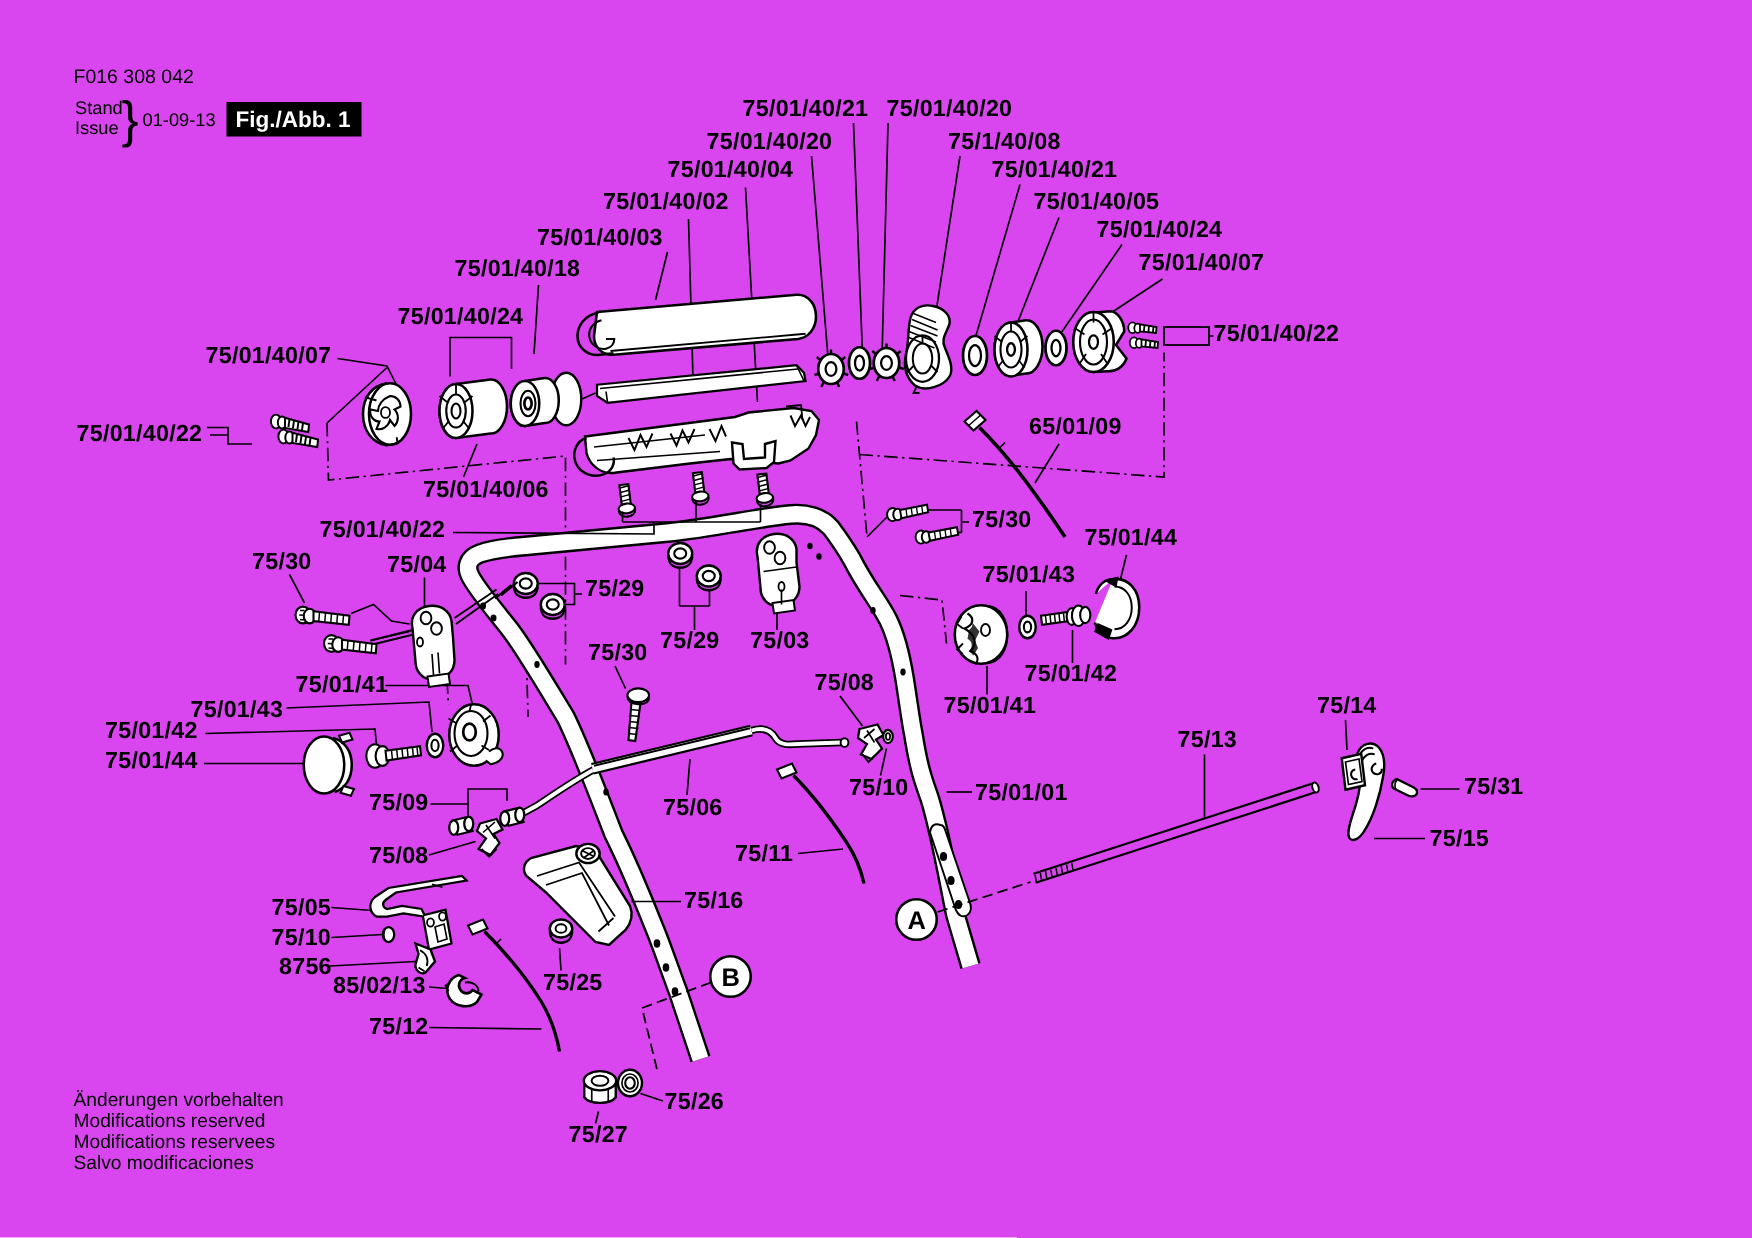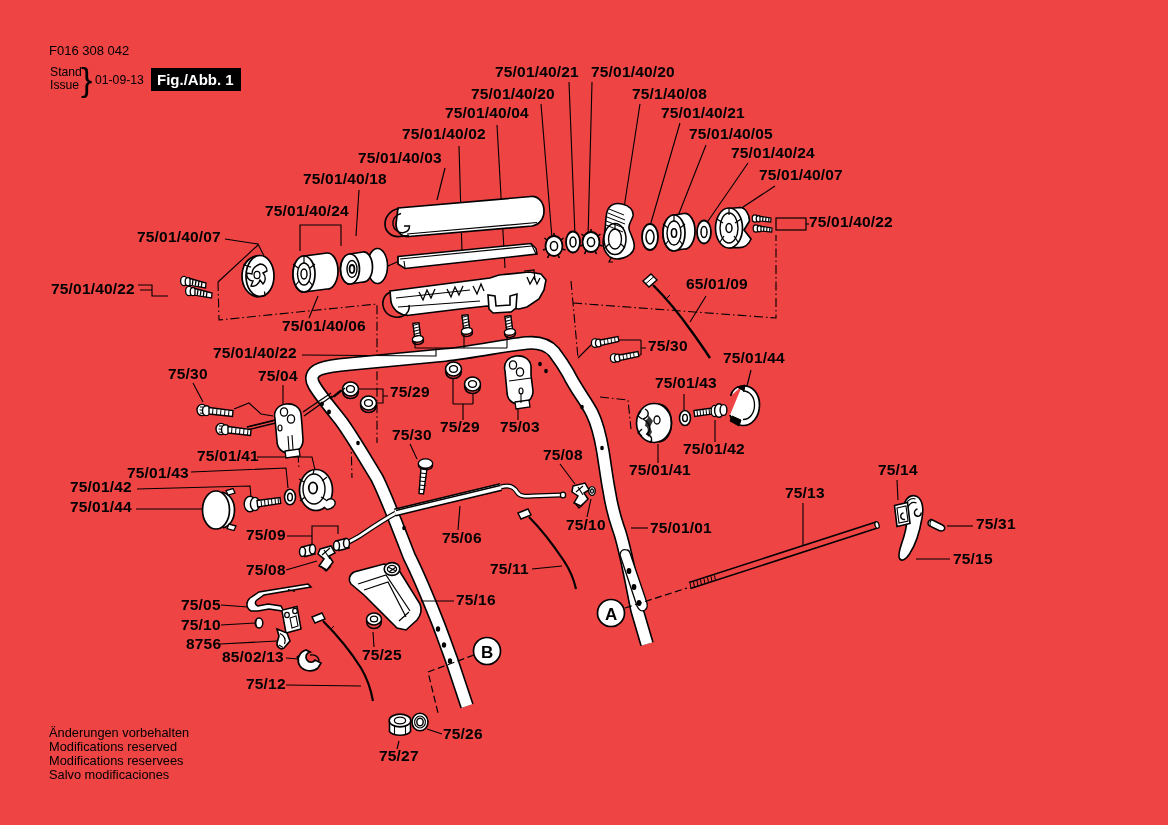--- a/index.html
+++ b/index.html
@@ -1,16 +1,16 @@
 <!DOCTYPE html>
 <html><head>
 <meta charset="utf-8">
 <style>
 html,body{margin:0;padding:0;background:#fff;}
-#page{position:relative;width:1168px;height:825px;background:#ef4444;overflow:hidden;}
+#page{position:relative;width:1168px;height:825px;background:#d946ef;overflow:hidden;}
 svg{position:absolute;top:0;left:0;}
 text{font-family:"Liberation Sans",sans-serif;fill:#000;}
 .lbl{font-weight:bold;font-size:15.5px;letter-spacing:0.18px;}
 .hdr{font-size:13px;}
 .sm{font-size:12.2px;}
 .ft{font-size:12.8px;}
 </style>
 </head>
 <body>
 <div id="page">

